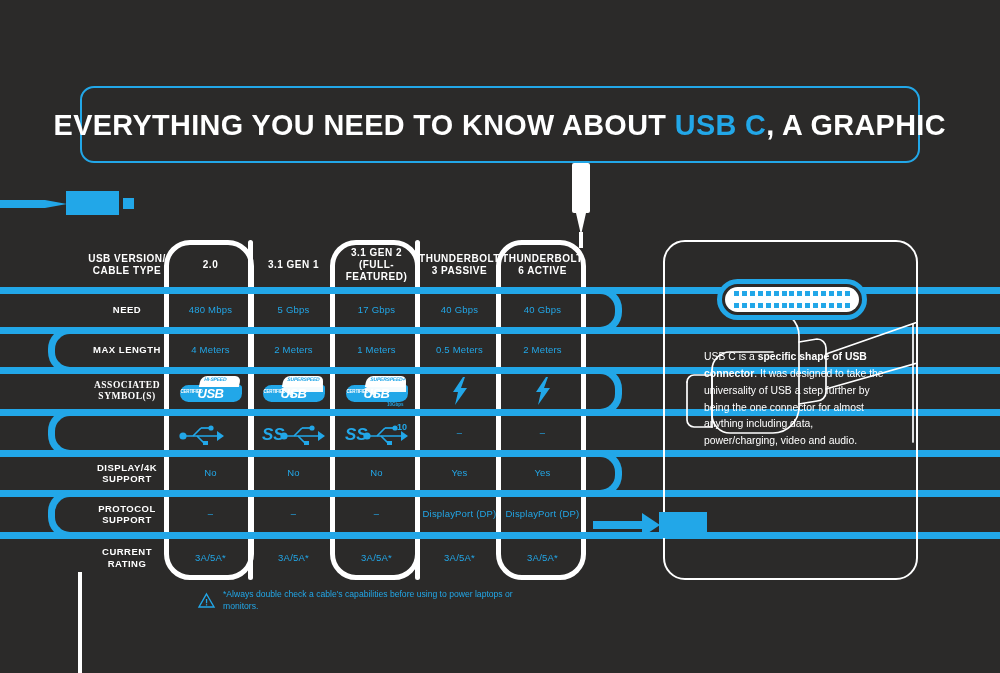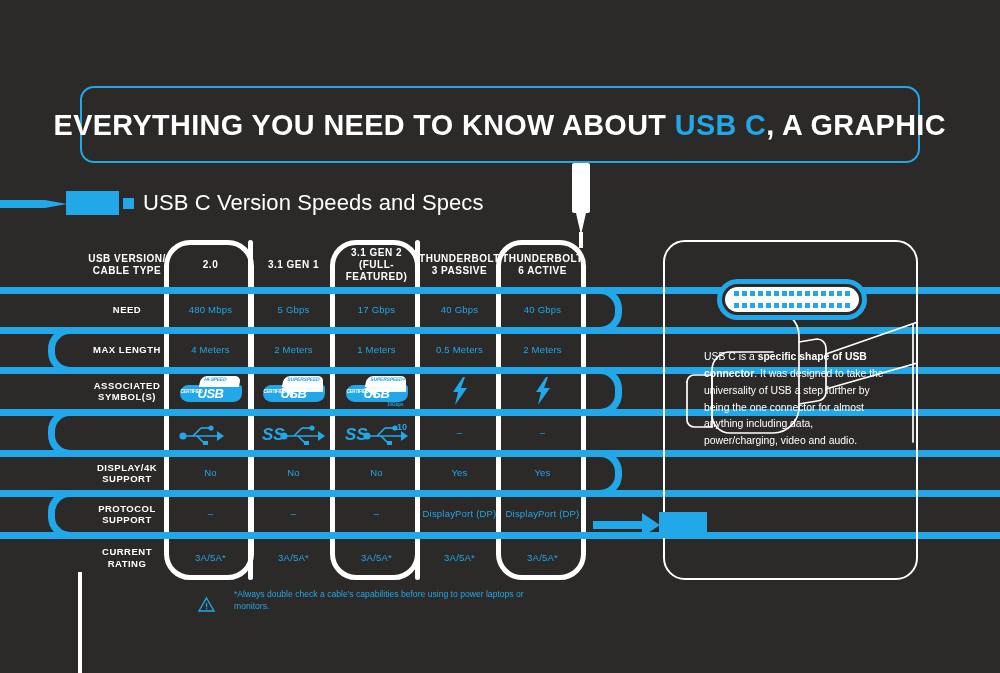--- a/index.html
+++ b/index.html
@@ -84,21 +84,21 @@
   .usblogo .banner span{ position:absolute; left:4px; top:1px; font-size:5px;
       font-weight:bold; color:#22a7e8; letter-spacing:-.2px; white-space:nowrap;}
   .usblogo .prefix{ position:absolute; left:1px; top:13px; font-size:4.5px;
       font-weight:bold; color:#ffffff; letter-spacing:-.2px; }
   .usblogo .arrow{ position:absolute; left:0; top:4px; width:62px; height:22px; }
   .usblogo .sub{ position:absolute; right:4px; bottom:-1px; font-size:4.5px;
       color:#22a7e8; font-weight:bold; }
 
   
   #footnote{ position:absolute; left:198px; top:588px; width:350px;
-      display:flex; gap:19px; align-items:flex-end; }
+      display:flex; gap:8px; align-items:center; }
   #footnote .warn{ flex:0 0 auto; margin-top:1px; }
   #footnote .ftext{ font-size:8.6px; color:#22a7e8; line-height:1.42; }
 
   
   #right-panel{
     position:absolute; left:663px; top:240px; width:255px; height:340px;
     border:2px solid #ffffff; border-radius:22px; overflow:hidden;
   }
   #usbc-port{
     position:absolute; left:717px; top:279px; width:150px; height:41px;
@@ -139,21 +139,20 @@
 </div>
 <div id="top-plug-body"></div>
 <div id="top-plug-taper"></div>
 <div id="top-plug-wire"></div>
 
 <div id="section-heading">
   <div id="heading-wire"></div>
   <div id="heading-taper"></div>
   <div id="heading-plug"></div>
   <div id="heading-tip"></div>
-  <div id="heading-label">USB C Version Speeds and Specs</div>
 </div>
 
 <div id="table-wrap">
 
   <div id="cap-layer">
       <div class="col-outline" style="left: 79px; width: 90px;"></div>
       <div class="col-outline" style="left: 245px; width: 90px;"></div>
       <div class="col-outline" style="left: 411px; width: 90px;"></div>
       <div class="col-capsule" style="left: 163px;"></div>
       <div class="col-capsule" style="left: 330px;"></div>
@@ -230,21 +229,21 @@
       </div>
       <div class="cell" style="left: 250px; width: 83px; top: 90px; height: 40px; justify-content: center;">
         <div class="val">1 Meters</div>
       </div>
       <div class="cell" style="left: 333px; width: 83px; top: 90px; height: 40px;">
         <div class="val">0.5 Meters</div>
       </div>
       <div class="cell" style="left: 416px; width: 83px; top: 90px; height: 40px;">
         <div class="val">2 Meters</div>
       </div>
-      <div class="cell" style="left: 0px; width: 84px; top: 130px; height: 42px;">
+      <div class="cell" style="left: 0px; width: 84px; top: 130px; height: 42px; font-family: Liberation Serif, serif;">
         <div class="rowhead">ASSOCIATED</div>
         <div class="rowhead">SYMBOL(S)</div>
       </div>
       <div class="cell" style="left: 84px; width: 83px; top: 130px; height: 42px;">
         <div class="usblogo">
           <div class="trident"></div>
           <div class="banner">
             <span>HI-SPEED</span>
           </div>
           <div class="prefix">CERTIFIED</div>

